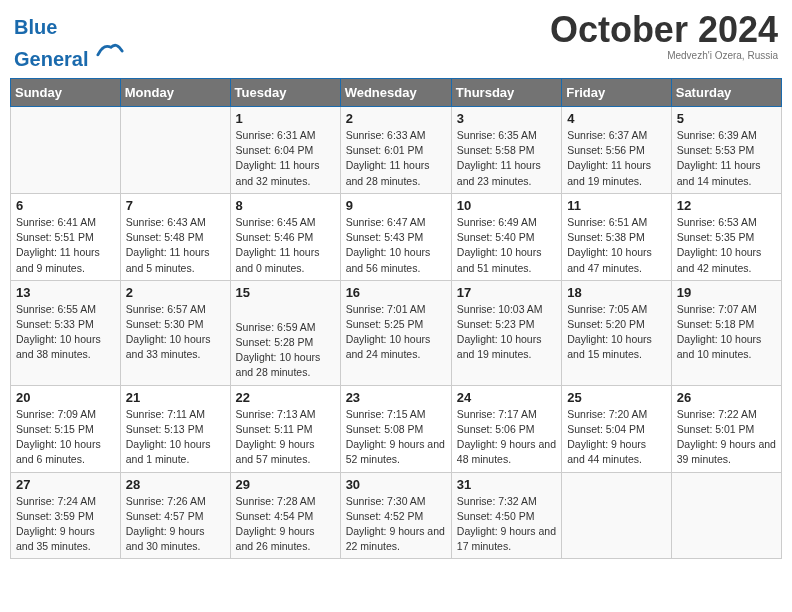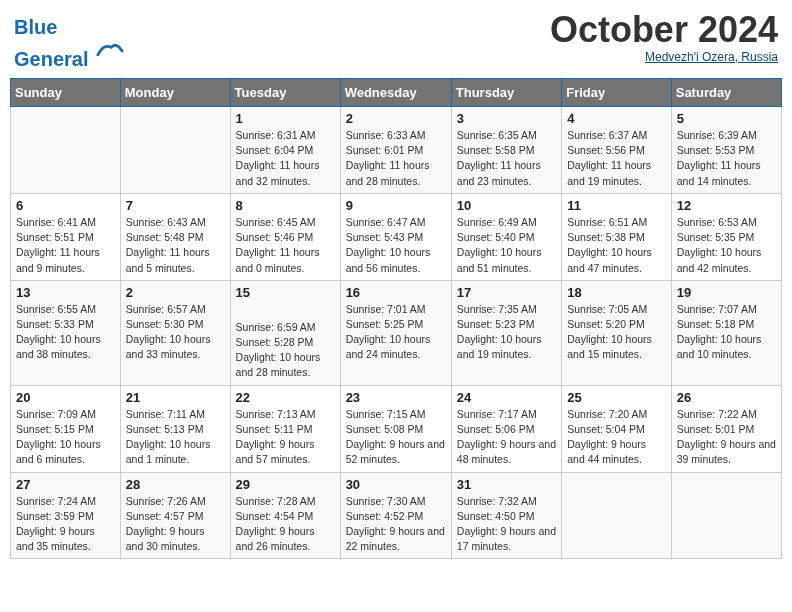--- a/index.html
+++ b/index.html
@@ -39,23 +39,22 @@
     .title-block {
       text-align: right;
     }
     .month-title {
       font-size: 36px;
       font-weight: bold;
       color: #333;
       line-height: 1.1;
     }
     .location {
-      font-size: 12px;
-      color: #0c4a6e;
-      text-decoration: underline;
+      font-size: 10px;
+      color: #737373;
     }
     table {
       width: 100%;
       border-collapse: collapse;
       font-size: 11px;
     }
     thead th {
       background-color: #737373;
       color: white;
       padding: 6px 4px;
@@ -225,21 +224,21 @@
 Daylight: 10 hours and 28 minutes.</div>
         </td>
         <td>
           <span class="day-number">16</span>
           <div class="day-info" style="white-space: pre-line;">Sunrise: 7:01 AM
 Sunset: 5:25 PM
 Daylight: 10 hours and 24 minutes.</div>
         </td>
         <td>
           <span class="day-number">17</span>
-          <div class="day-info" style="white-space: pre-line;">Sunrise: 7:35 AM
+          <div class="day-info" style="white-space: pre-line;">Sunrise: 10:03 AM
 Sunset: 5:23 PM
 Daylight: 10 hours and 19 minutes.</div>
         </td>
         <td>
           <span class="day-number">18</span>
           <div class="day-info" style="white-space: pre-line;">Sunrise: 7:05 AM
 Sunset: 5:20 PM
 Daylight: 10 hours and 15 minutes.</div>
         </td>
         <td>

